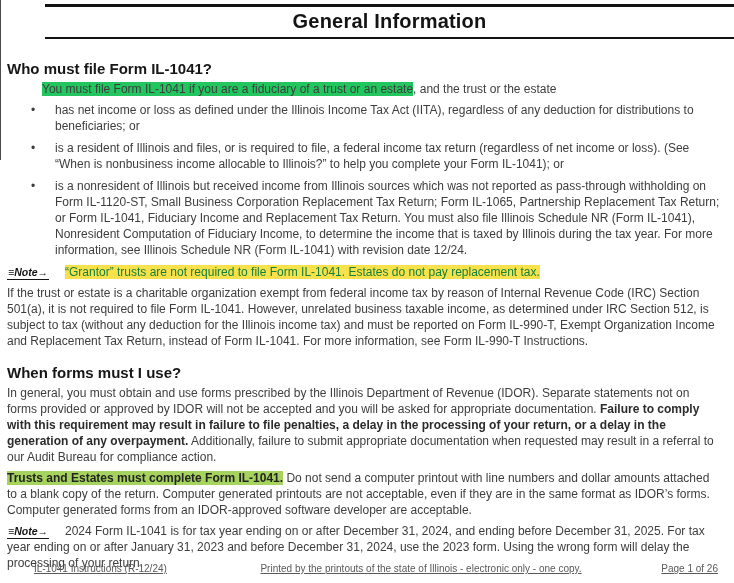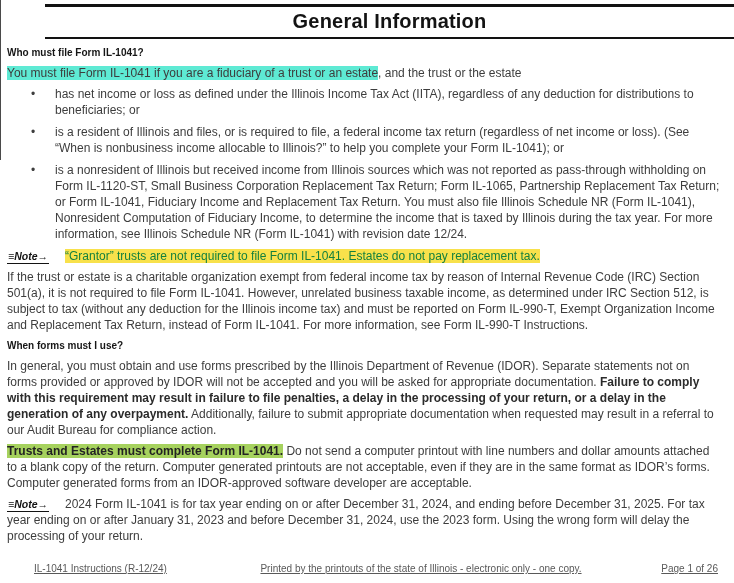--- a/index.html
+++ b/index.html
@@ -22,32 +22,32 @@
     text-align:center;
     padding:2px 0 4px 0;
     margin-left:45px;
   }
   .doc-title {
     font-size:20px; font-weight:bold; color:#131313; line-height:24px;
     letter-spacing:0.2px;
   }
   .content { padding:6px 12px 0 7px; }
   .sec-heading {
-    font-size:10px; font-weight:bold; color:#161616;
-    margin:0 0 4px 0; line-height:16px;
+    font-size:15px; font-weight:bold; color:#161616;
+    margin:16px 0 4px 0; line-height:16px;
   }
   p.body-p { margin:0 0 5px 0; }
   .bullets { list-style:none; margin:2px 0 1px 0; }
   .bullets li {
     position:relative; padding-left:48px; margin-bottom:6px;
   }
   .bullets li .bullet-dot {
     position:absolute; left:24px; top:0; color:#3d3d3d;
   }
-  .hl-blue { background:#5eead4; }
+  .hl-blue { background:#22c55e;margin-left:35px; }
   .hl-yellow { background:#f8e14b; color:#15803d; }
   .hl-green { background:#a6d25e; font-weight:bold; color:#232323; }
   .bold-run { font-weight:bold; color:#2b2b2b; }
   .note-row { margin:0 0 5px 0; }
   .note-icon {
     display:inline-block;
     font-size:10.5px; font-weight:bold; font-style:italic;
     color:#131313; line-height:12px;
     border-bottom:1.5px solid #131313;
     padding:0 1px 1px 1px;

